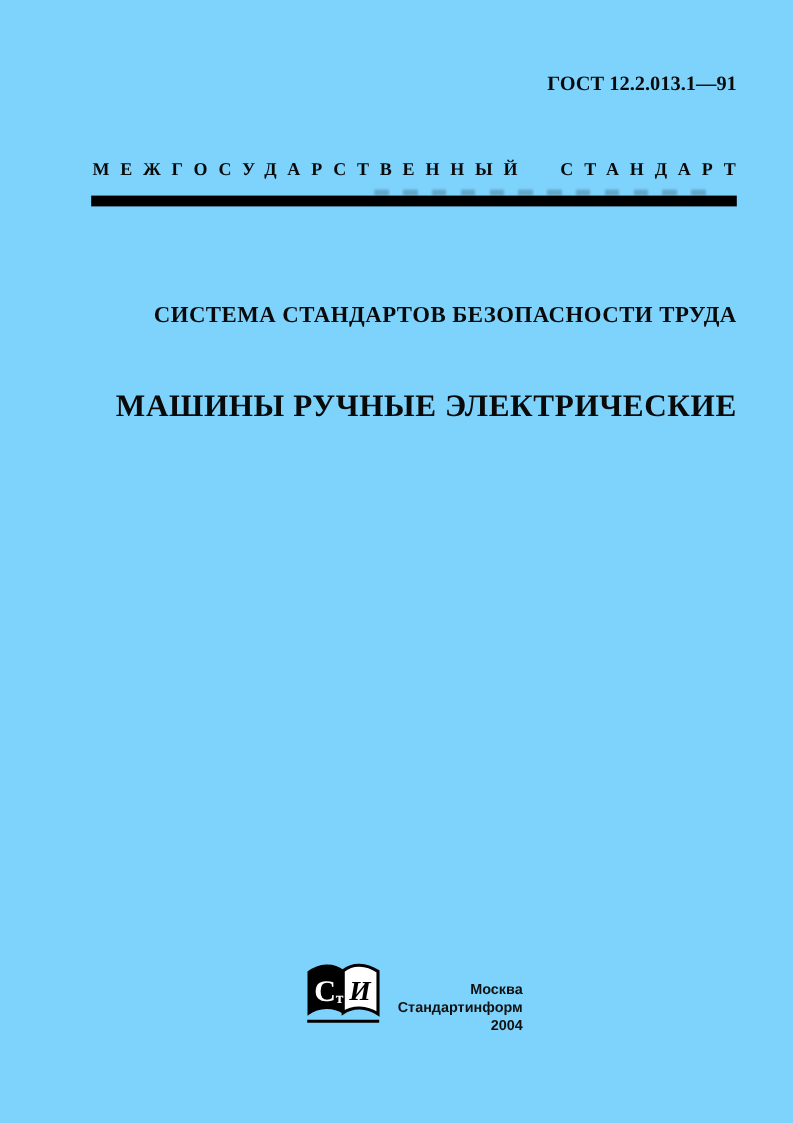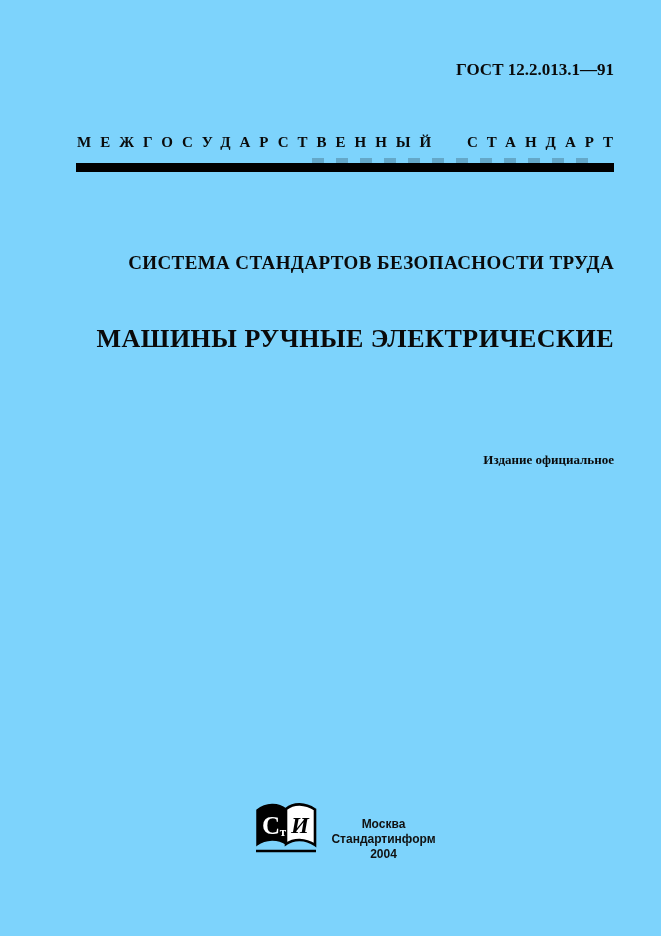--- a/index.html
+++ b/index.html
@@ -100,21 +100,21 @@
   .imprint-logo {
     width: 64px;
     height: 56px;
     flex: 0 0 auto;
   }
   .imprint-text {
     font-family: "Liberation Sans", "DejaVu Sans", sans-serif;
     font-weight: bold;
     font-size: 12px;
     line-height: 15px;
-    text-align: center;
+    text-align: right;
     color: #111111;
     margin-top: 24px;
   }
 </style>
 </head>
 <body>
 
 <div class="page">
 
   <div class="doc-code">
@@ -125,21 +125,20 @@
 
   <div class="scan-artifact"></div>
 
   <div class="rule"></div>
 
   <div class="type-area system-line">СИСТЕМА СТАНДАРТОВ БЕЗОПАСНОСТИ ТРУДА</div>
 
   <div class="type-area main-title">МАШИНЫ РУЧНЫЕ ЭЛЕКТРИЧЕСКИЕ</div>
 
 
-  <div class="type-area edition">Издание официальное</div>
 
   <div class="imprint">
     <svg class="imprint-logo" viewBox="0 0 64 56" xmlns="http://www.w3.org/2000/svg">
 
       <path d="M32,9 C40,2.5 51,3 61,9.5 L61,45 C51,38.5 40,38.5 32,44 Z" fill="#ffffff" stroke="#000000" stroke-width="2.6"></path>
 
       <path d="M3,10 C12,3 24,2.5 32,9 L32,44 C24,38.5 12,38.5 3,45 Z" fill="#000000" stroke="#000000" stroke-width="1.5"></path>
 
       <line x1="2" y1="51" x2="62" y2="51" stroke="#000000" stroke-width="2.4"></line>
 

